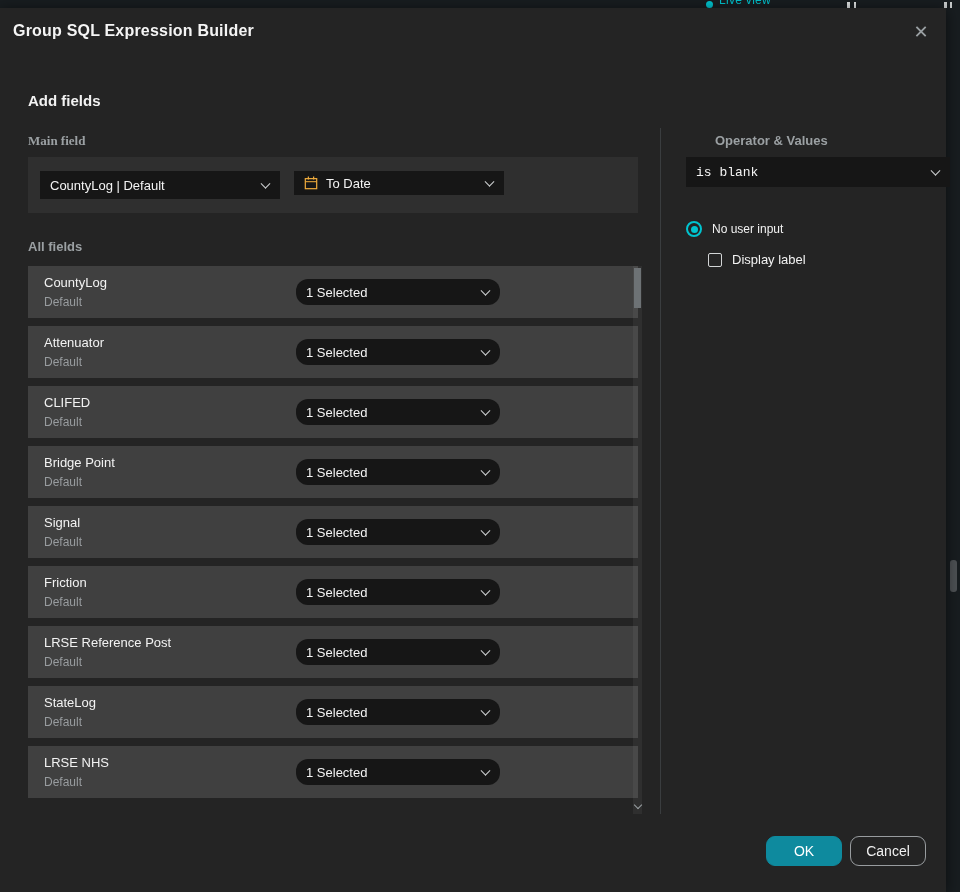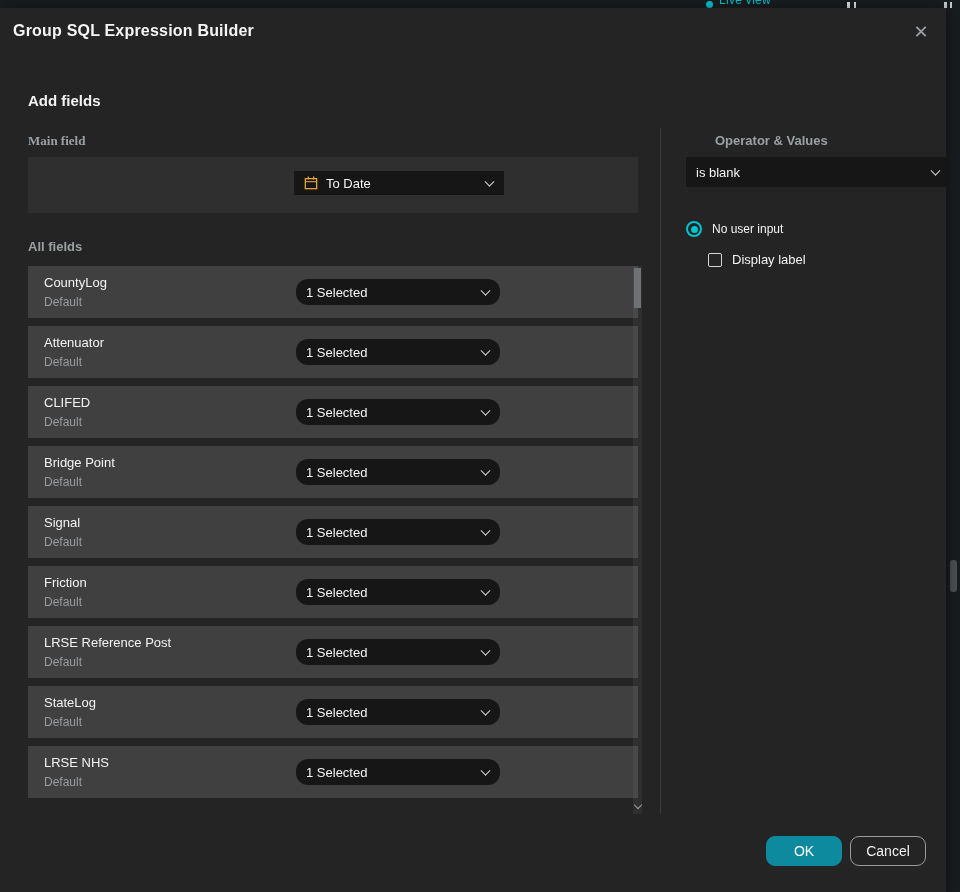--- a/index.html
+++ b/index.html
@@ -46,21 +46,21 @@
   
   .list-scrollbar { position:absolute; left:633px; top:258px; width:9px; height:548px; background:rgba(255,255,255,.05); }
   .scroll-thumb { position:absolute; left:1px; top:2px; width:7px; height:40px; background:#6d7275; cursor:pointer; }
   .scroll-arrow { position:absolute; left:1px; bottom:5px; width:7px; height:7px; }
   .scroll-arrow::before { content:""; position:absolute; left:1px; top:0; width:5px; height:5px; border-right:1.4px solid #9aa0a3; border-bottom:1.4px solid #9aa0a3; transform:rotate(45deg); }
 
   .v-divider { position:absolute; left:660px; top:120px; width:1px; height:686px; background:#3a3d3f; }
 
   
   .op-label { left:686px; top:125px;margin-left:29px; }
-  .op-dd { left:686px; top:149px; width:264px; height:30px; }
+  .op-dd { left:686px; top:149px; width:264px; height:30px;font-family:Liberation Mono, monospace; }
   .radio-row { position:absolute; left:686px; top:213px; display:flex; align-items:center; gap:10px; cursor:pointer; }
   .radio { width:16px; height:16px; border-radius:50%; border:2px solid var(--accent); position:relative; flex:0 0 auto; }
   .radio::after { content:""; position:absolute; inset:2.5px; border-radius:50%; background:var(--accent); }
   .radio-label { font-size:12px; color:#f2f2f2; }
   .check-row { position:absolute; left:708px; top:244px; display:flex; align-items:center; gap:10px; cursor:pointer; }
   .checkbox { width:14px; height:14px; border:1.5px solid #d2d5d6; border-radius:2px; background:transparent; flex:0 0 auto; }
   .check-label { font-size:13px; color:#f2f2f2; }
 
   
   .btn { position:absolute; top:828px; width:76px; height:30px; font-size:14px; font-family:"Liberation Sans",sans-serif; text-align:center; line-height:28px; border-radius:9px; cursor:pointer; }
@@ -84,20 +84,24 @@
 
   <div class="modal">
 
     <div class="modal-title">Group SQL Expression Builder</div>
     <div class="close-btn"></div>
 
     <div class="section-heading">Add fields</div>
 
     <div class="col-label" style="left:28px; top:125px;font-family:Liberation Serif, serif;">Main field</div>
     <div class="main-panel">
+      <div class="dd main-dd">
+        <span>CountyLog | Default</span>
+        <span class="chev"></span>
+      </div>
       <div class="dd date-dd">
         <span class="cal-icon">
           <svg width="14" height="14" viewBox="0 0 16 16">
             <rect x="1.5" y="3" width="13" height="11.5" fill="none" stroke="var(--calendar-icon)" stroke-width="1.4"></rect>
             <line x1="1.5" y1="6.5" x2="14.5" y2="6.5" stroke="var(--calendar-icon)" stroke-width="1.2"></line>
             <line x1="5" y1="0.5" x2="5" y2="4" stroke="var(--calendar-icon)" stroke-width="1.4"></line>
             <line x1="11" y1="0.5" x2="11" y2="4" stroke="var(--calendar-icon)" stroke-width="1.4"></line>
           </svg>
         </span>
         <span>To Date</span>

